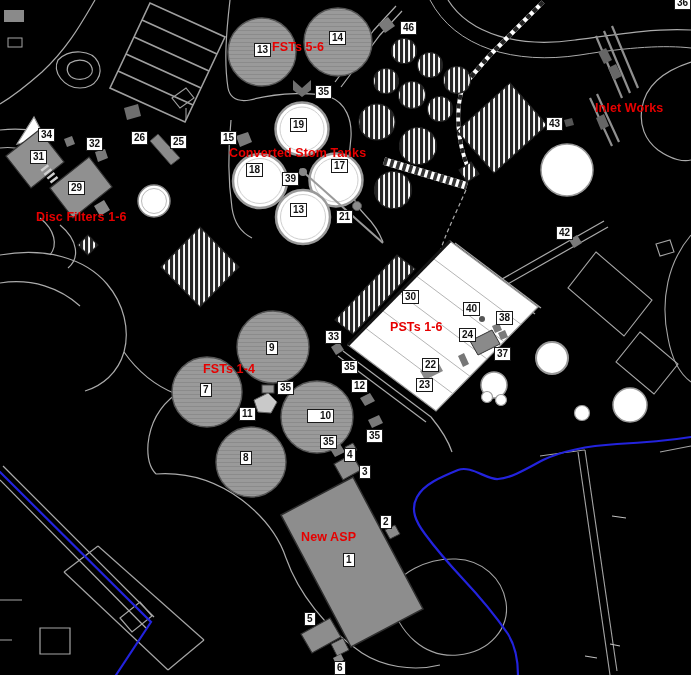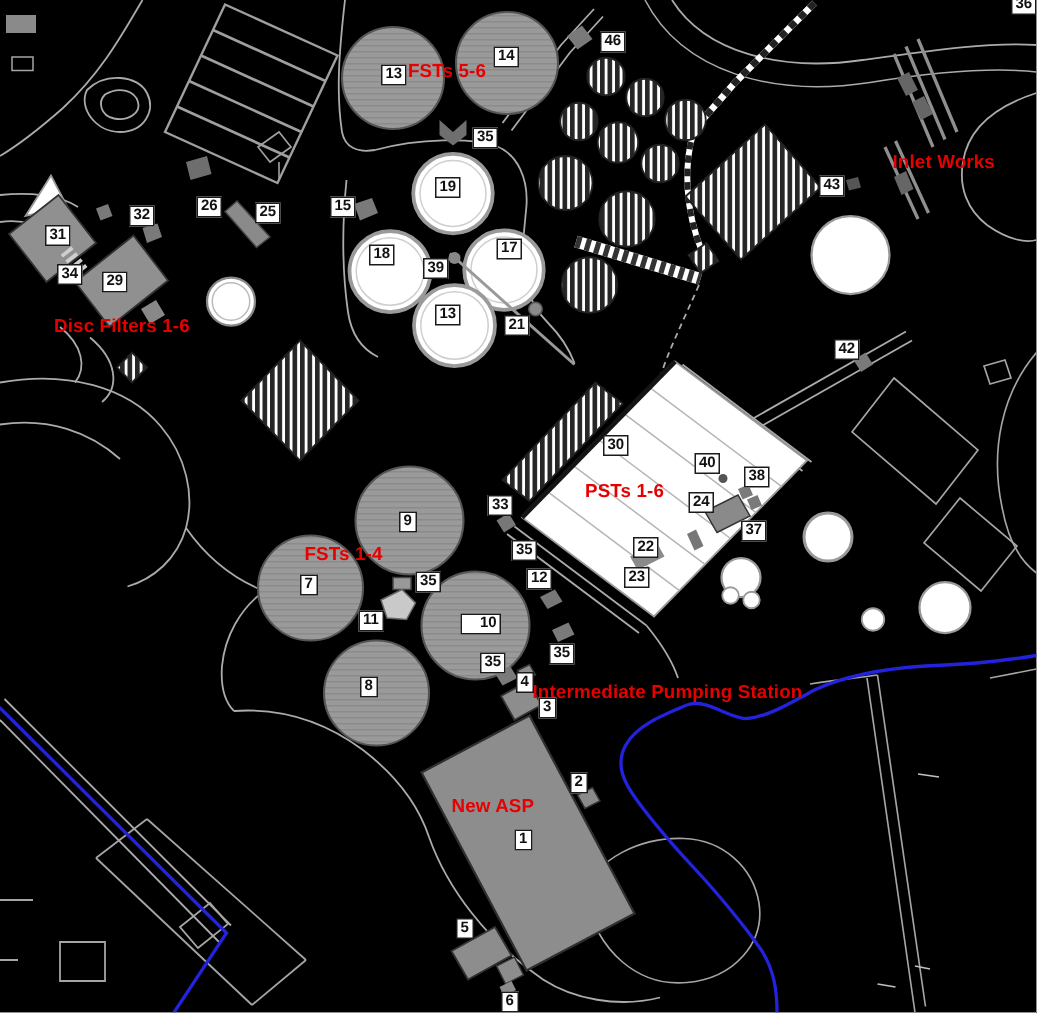--- a/index.html
+++ b/index.html
@@ -229,21 +229,21 @@
 
 <div id="overlay">
       <div class="marker" style="left: 674px; top: -4px;">36</div>
       <div class="marker" style="left: 400px; top: 21px;">46</div>
       <div class="marker" style="left: 329px; top: 31px;">14</div>
       <div class="marker" style="left: 254px; top: 43px;">13</div>
       <div class="marker" style="left: 315px; top: 85px;">35</div>
       <div class="marker" style="left: 290px; top: 118px;">19</div>
       <div class="marker" style="left: 220px; top: 131px;">15</div>
       <div class="marker" style="left: 546px; top: 117px;">43</div>
-      <div class="marker" style="left: 38px; top: 128px; margin-top: 48px;">34</div>
+      <div class="marker" style="left: 38px; top: 128px;">34</div>
       <div class="marker" style="left: 131px; top: 131px;">26</div>
       <div class="marker" style="left: 170px; top: 135px;">25</div>
       <div class="marker" style="left: 86px; top: 137px;">32</div>
       <div class="marker" style="left: 30px; top: 150px;">31</div>
       <div class="marker" style="left: 331px; top: 159px;">17</div>
       <div class="marker" style="left: 246px; top: 163px;">18</div>
       <div class="marker" style="left: 282px; top: 172px;">39</div>
       <div class="marker" style="left: 68px; top: 181px;">29</div>
       <div class="marker" style="left: 290px; top: 203px;">13</div>
       <div class="marker" style="left: 336px; top: 210px;">21</div>
@@ -267,20 +267,20 @@
       <div class="marker" style="left: 320px; top: 435px;">35</div>
       <div class="marker" style="left: 344px; top: 448px;">4</div>
       <div class="marker" style="left: 240px; top: 451px;">8</div>
       <div class="marker" style="left: 359px; top: 465px;">3</div>
       <div class="marker" style="left: 380px; top: 515px;">2</div>
       <div class="marker" style="left: 343px; top: 553px;">1</div>
       <div class="marker" style="left: 304px; top: 612px;">5</div>
       <div class="marker" style="left: 334px; top: 661px;">6</div>
       <div class="map-label" style="left: 272px; top: 40px;">FSTs 5-6</div>
       <div class="map-label" style="left: 595px; top: 101px;">Inlet Works</div>
+      <div class="map-label" style="left: 229px; top: 146px;">Converted Stom Tanks</div>
       <div class="map-label" style="left: 36px; top: 210px;">Disc Filters 1-6</div>
       <div class="map-label" style="left: 390px; top: 320px;">PSTs 1-6</div>
       <div class="map-label" style="left: 203px; top: 362px;">FSTs 1-4</div>
-      <div class="map-label" style="left: 355px; top: 454px;">Intermediate Pumping Station</div>
       <div class="map-label" style="left: 301px; top: 530px;">New ASP</div>
     </div>
 
 </div>
 
 </body></html>

